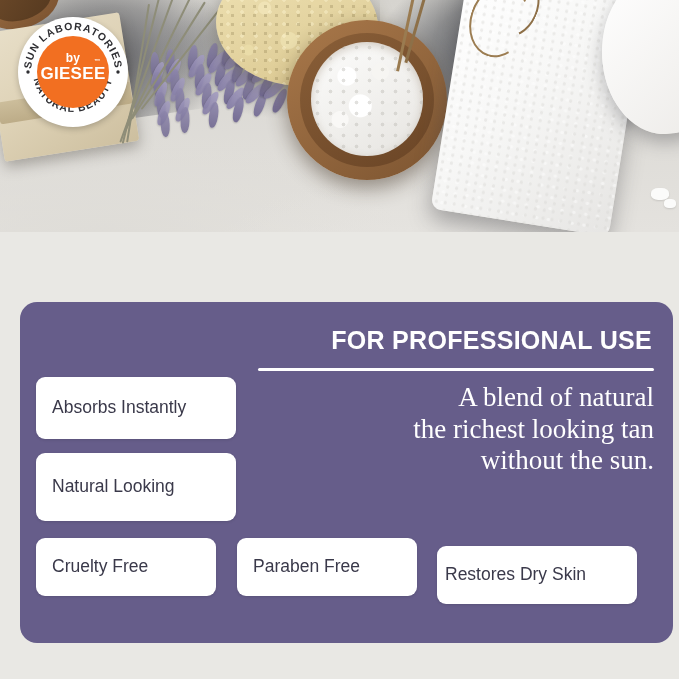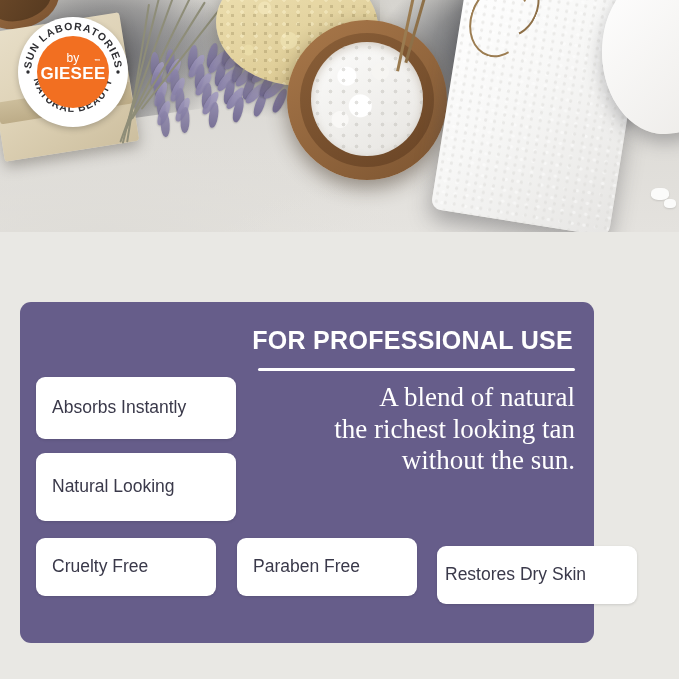--- a/index.html
+++ b/index.html
@@ -128,42 +128,42 @@
     position:absolute;left:18px;top:17px;width:110px;height:110px;border-radius:50%;
     background:#ffffff;box-shadow:0 2px 6px rgba(0,0,0,.22);
     z-index:6;
   }
   .badge-core{
     position:absolute;left:19px;top:19px;width:72px;height:72px;border-radius:50%;
     background:#f26f21;
   }
   .badge-core .by{
     position:absolute;left:0;right:0;top:15px;text-align:center;
-    color:#fff;font-size:12px;font-weight:400;letter-spacing:.2px;
+    color:#fff;font-size:12px;font-weight:700;letter-spacing:.2px;
   }
   .badge-core .brand{
     position:absolute;left:0;right:0;top:28px;text-align:center;
     color:#fff;font-size:17px;font-weight:700;letter-spacing:.3px;
   }
   .badge-core .tm{
     position:absolute;right:9px;top:22px;color:#fff;font-size:6px;font-weight:700;
   }
   .badge svg text{font-family:"Liberation Sans", sans-serif;font-weight:700;fill:#2f2f33;}
 
   
   .headline{
     position:absolute;left:0;right:0;top:243px;text-align:center;
     font-size:33px;font-weight:700;color:#585079;letter-spacing:-.3px;
     font-family:"Liberation Sans", sans-serif;
   }
 
   
   .panel{
-    position:absolute;left:20px;top:302px;width:574px;height:341px;
-    background:#665d8a;border-radius:11px;
+    position:absolute;left:20px;top:302px;width:653px;height:341px;
+    background:#665d8a;border-radius:17px;
   }
   .panel-title{
     position:absolute;right:21px;top:24px;
     color:#ffffff;font-size:25px;font-weight:700;letter-spacing:.3px;
   }
   .rule{
     position:absolute;left:238px;right:19px;top:66px;height:3px;background:#ffffff;border-radius:2px;
   }
   .blurb{
     position:absolute;right:19px;top:80px;width:388px;

